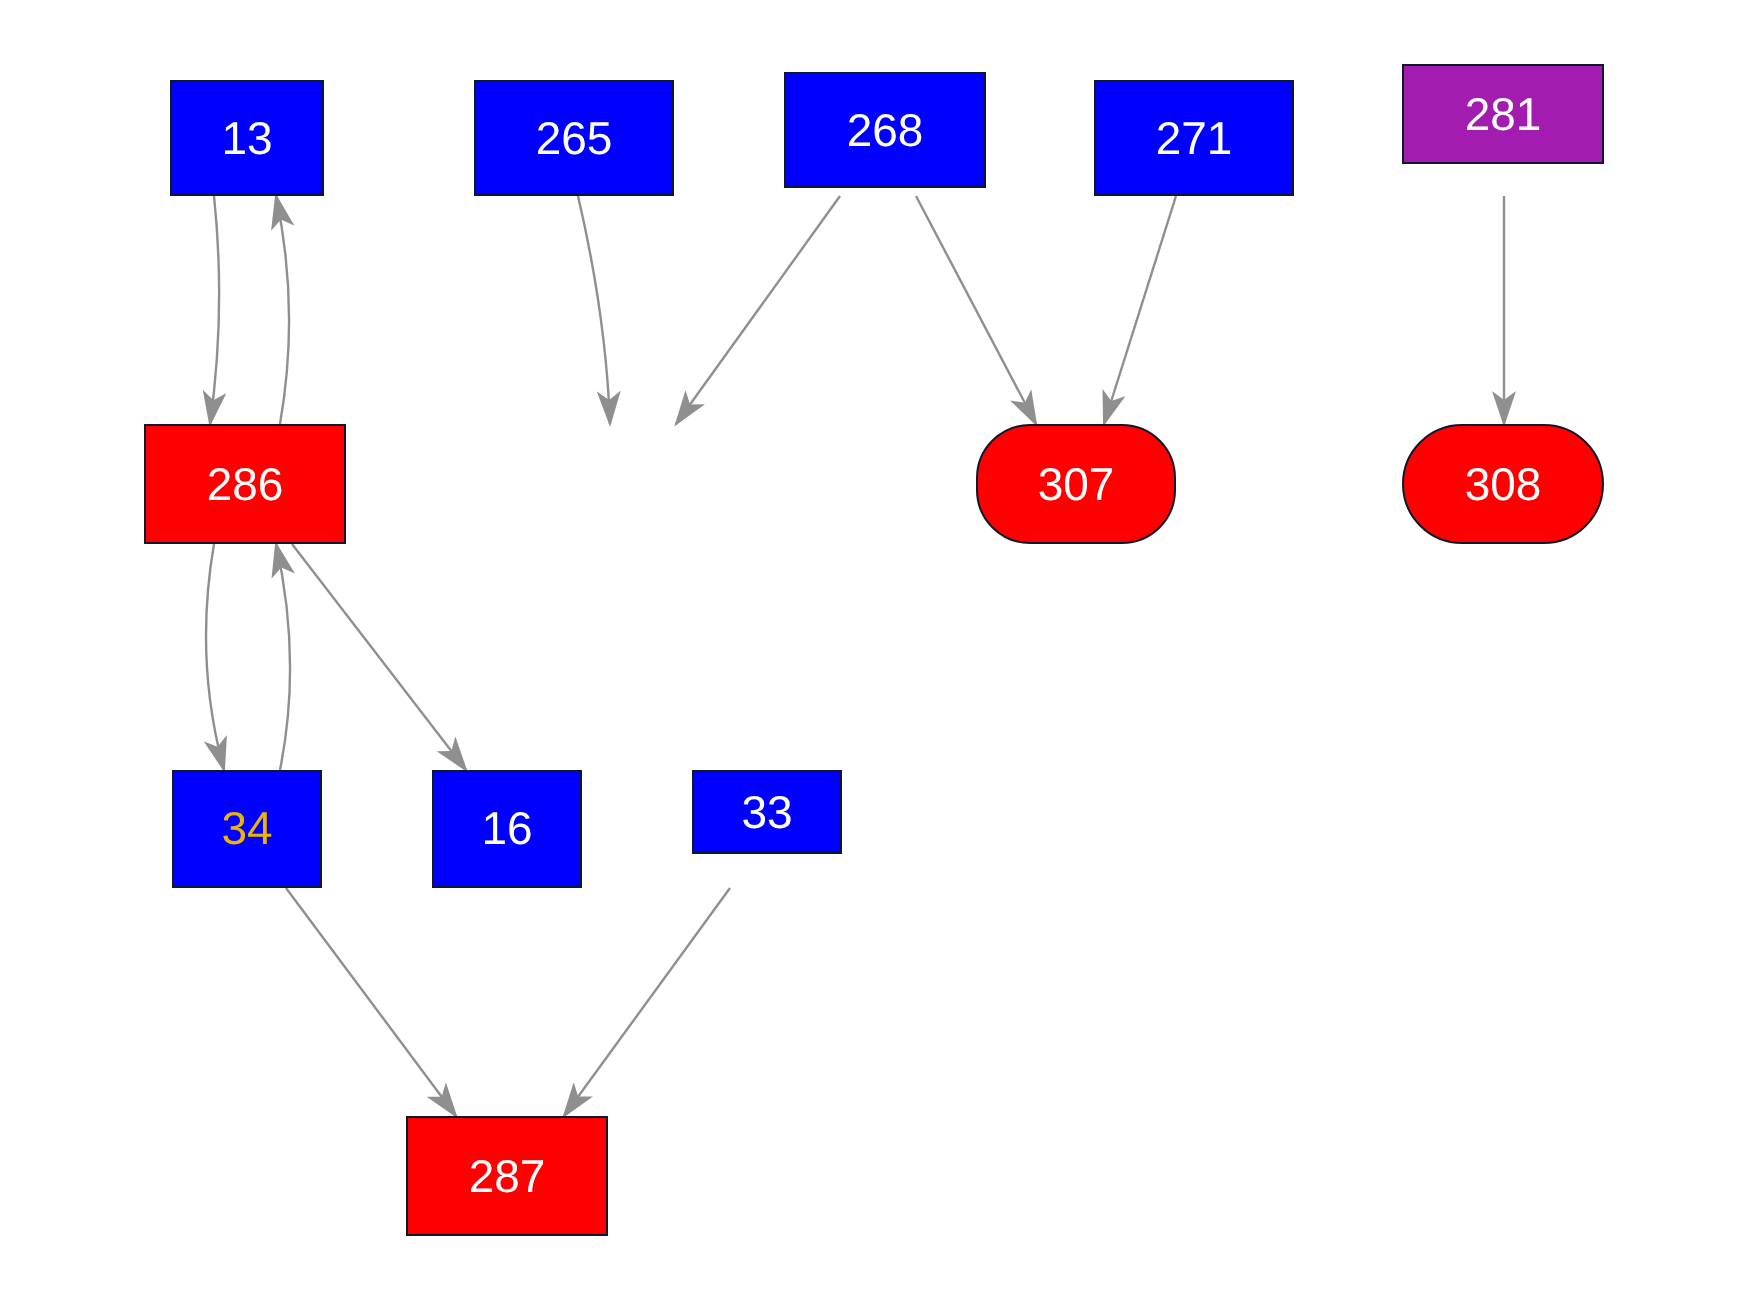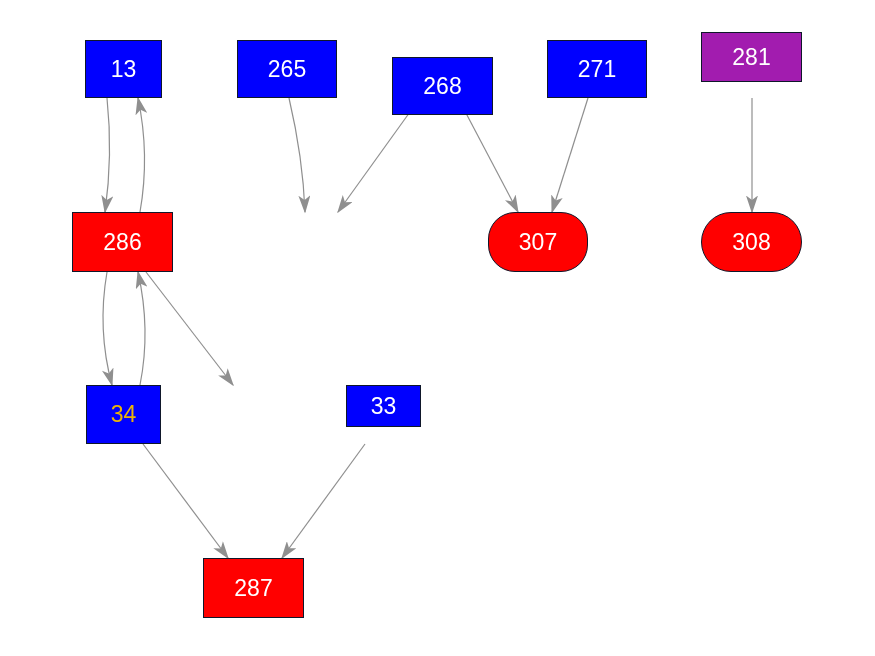--- a/index.html
+++ b/index.html
@@ -51,40 +51,43 @@
       <path d="M 146 272 L 233 385" fill="none" stroke="#8f8f8f" stroke-width="1.2" marker-end="url(#arrowhead)"></path>
       <path d="M 143 444 L 228 558" fill="none" stroke="#8f8f8f" stroke-width="1.2" marker-end="url(#arrowhead)"></path>
       <path d="M 365 444 L 282 558" fill="none" stroke="#8f8f8f" stroke-width="1.2" marker-end="url(#arrowhead)"></path>
     </svg>
     <div class="node" style="left: 85px; top: 40px; width: 77px; height: 58px; background: rgb(0, 0, 255); color: rgb(255, 255, 255);">
       <span>13</span>
     </div>
     <div class="node" style="left: 237px; top: 40px; width: 100px; height: 58px; background: rgb(0, 0, 255); color: rgb(255, 255, 255);">
       <span>265</span>
     </div>
-    <div class="node" style="left: 392px; top: 57px; width: 101px; height: 58px; background: rgb(0, 0, 255); color: rgb(255, 255, 255);">
+    <div class="node" style="left: 392px; top: 36px; width: 101px; height: 58px; background: rgb(0, 0, 255); color: rgb(255, 255, 255);">
       <span>268</span>
     </div>
     <div class="node" style="left: 547px; top: 40px; width: 100px; height: 58px; background: rgb(0, 0, 255); color: rgb(255, 255, 255);">
       <span>271</span>
     </div>
     <div class="node" style="left: 701px; top: 32px; width: 101px; height: 50px; background: #a21caf; color: rgb(255, 255, 255);">
       <span>281</span>
     </div>
     <div class="node" style="left: 72px; top: 212px; width: 101px; height: 60px; background: rgb(255, 0, 0); color: rgb(255, 255, 255);">
       <span>286</span>
     </div>
     <div class="node" style="left: 488px; top: 212px; width: 100px; height: 60px; background: rgb(255, 0, 0); color: rgb(255, 255, 255); border-radius: 27px;">
       <span>307</span>
     </div>
     <div class="node" style="left: 701px; top: 212px; width: 101px; height: 60px; background: rgb(255, 0, 0); color: rgb(255, 255, 255); border-radius: 30px;">
       <span>308</span>
     </div>
     <div class="node" style="left: 86px; top: 385px; width: 75px; height: 59px; background: rgb(0, 0, 255); color: #eab308;">
       <span>34</span>
     </div>
+    <div class="node" style="left: 216px; top: 385px; width: 75px; height: 59px; background: rgb(0, 0, 255); color: rgb(255, 255, 255);">
+      <span>16</span>
+    </div>
     <div class="node" style="left: 346px; top: 385px; width: 75px; height: 42px; background: rgb(0, 0, 255); color: rgb(255, 255, 255);">
       <span>33</span>
     </div>
     <div class="node" style="left: 203px; top: 558px; width: 101px; height: 60px; background: rgb(255, 0, 0); color: rgb(255, 255, 255);">
       <span>287</span>
     </div>
   </div>
 
 </body></html>

